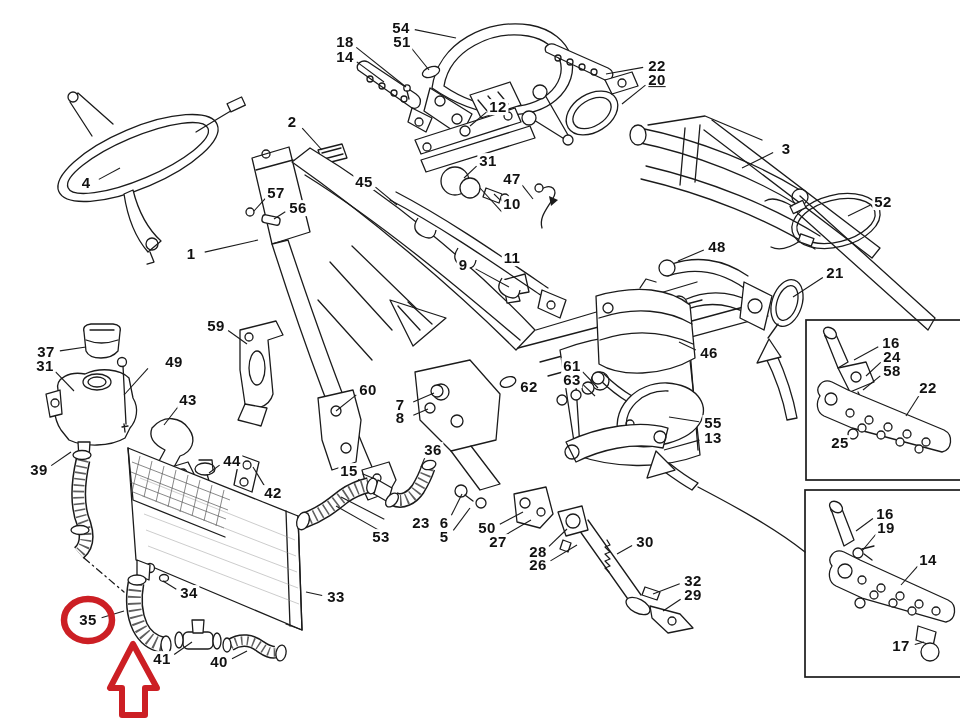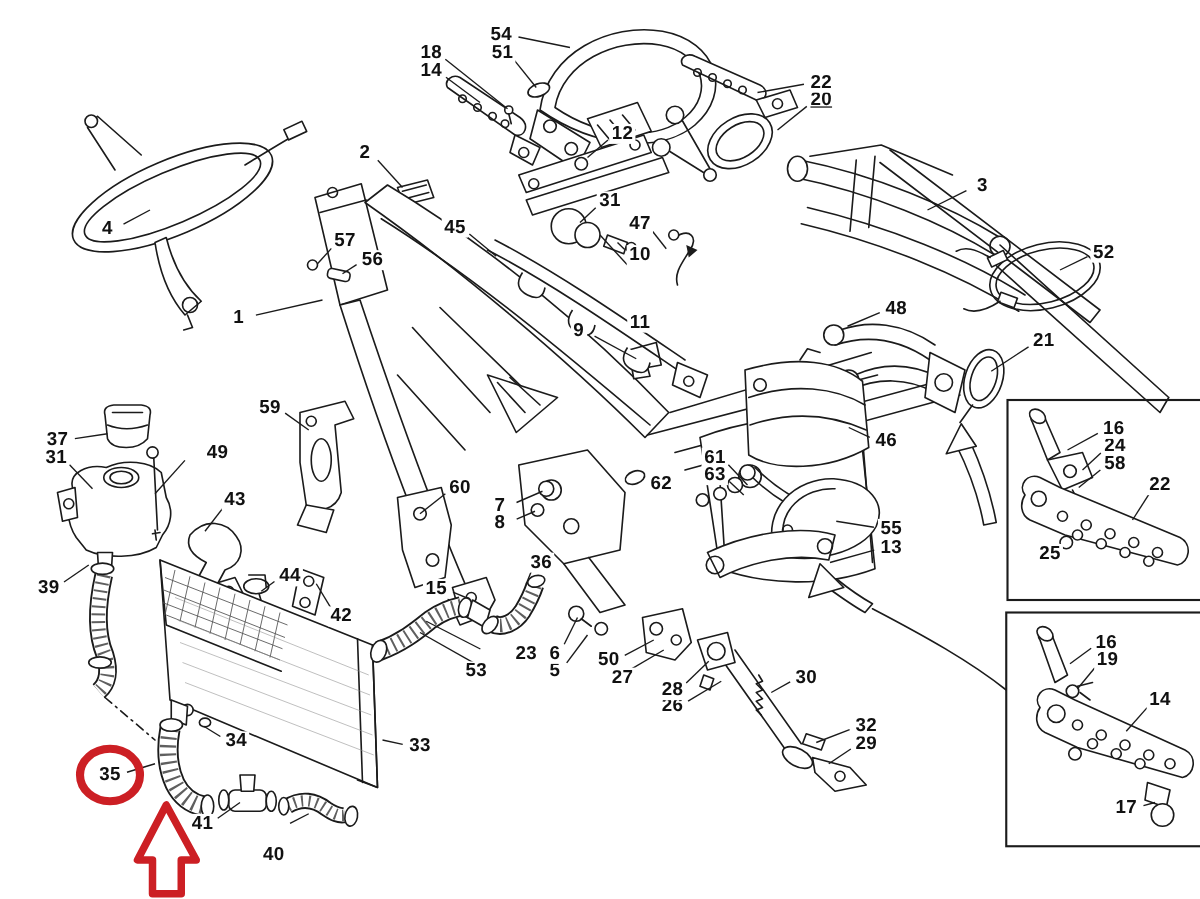--- a/index.html
+++ b/index.html
@@ -464,21 +464,21 @@
       <div class="plabel" style="left: 645px; top: 542px;">30</div>
       <div class="plabel" style="left: 488px; top: 161px;">31</div>
       <div class="plabel" style="left: 693px; top: 581px;">32</div>
       <div class="plabel" style="left: 336px; top: 597px;">33</div>
       <div class="plabel" style="left: 189px; top: 593px;">34</div>
       <div class="plabel" style="left: 88px; top: 620px;">35</div>
       <div class="plabel" style="left: 433px; top: 450px;">36</div>
       <div class="plabel" style="left: 46px; top: 352px;">37</div>
       <div class="plabel" style="left: 45px; top: 366px;">31</div>
       <div class="plabel" style="left: 39px; top: 470px;">39</div>
-      <div class="plabel" style="left: 219px; top: 662px; margin-top: 22px;">40</div>
+      <div class="plabel" style="left: 219px; top: 662px;">40</div>
       <div class="plabel" style="left: 162px; top: 659px;">41</div>
       <div class="plabel" style="left: 273px; top: 493px;">42</div>
       <div class="plabel" style="left: 188px; top: 400px;">43</div>
       <div class="plabel" style="left: 232px; top: 461px;">44</div>
       <div class="plabel" style="left: 364px; top: 182px;">45</div>
       <div class="plabel" style="left: 709px; top: 353px;">46</div>
       <div class="plabel" style="left: 512px; top: 179px;">47</div>
       <div class="plabel" style="left: 717px; top: 247px;">48</div>
       <div class="plabel" style="left: 158px; top: 362px; margin-left: 16px;">49</div>
       <div class="plabel" style="left: 487px; top: 528px;">50</div>

